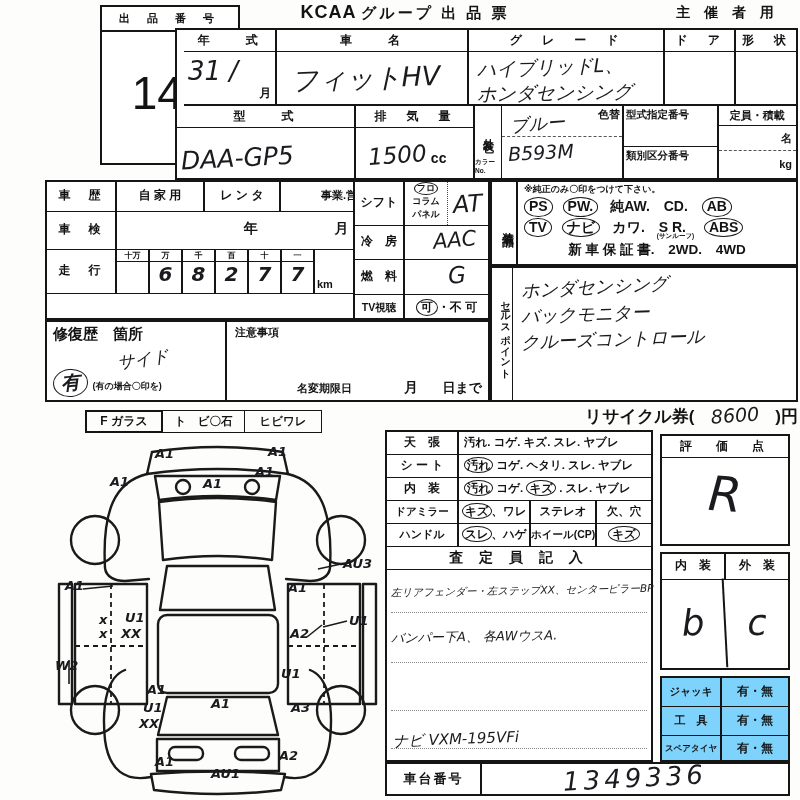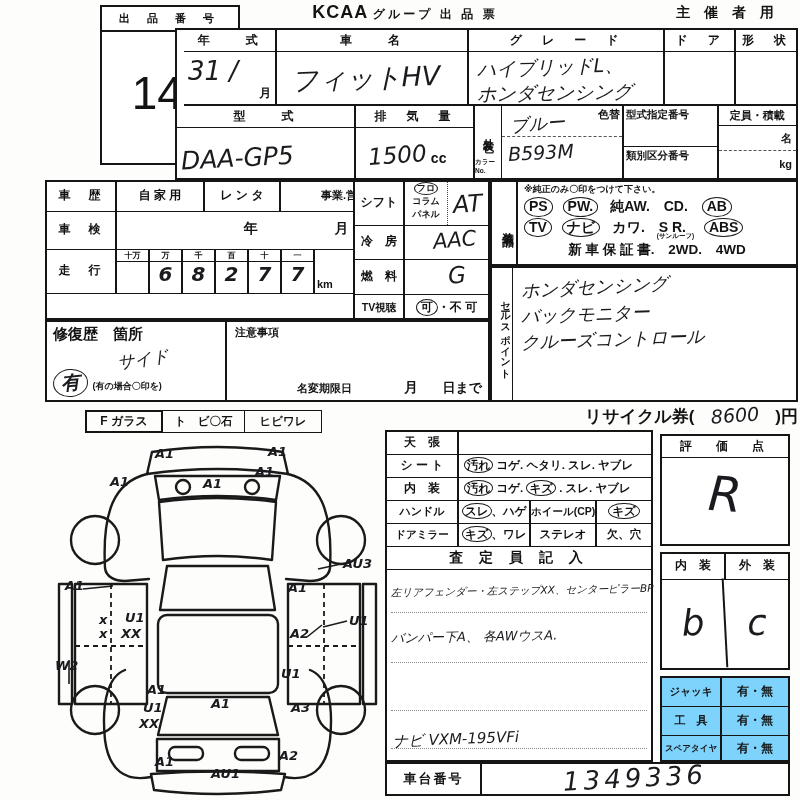--- a/index.html
+++ b/index.html
@@ -29,21 +29,21 @@
 
 <div id="sheet">
 
   <div class="abs b2" style="left:100px;top:5px;width:140px;height:160px;background:#fff">
     <div class="lbl" style="font-size:11px;letter-spacing:7px;border-bottom:2px solid #151515;padding:4px 0">出 品 番 号</div>
     <div style="font-size:46px;text-align:center;margin-top:34px;font-weight:500">143</div>
   </div>
 
   <div class="abs" style="left:240px;top:2px;width:330px;text-align:center">
     <span style="font-weight:900;font-size:18px;letter-spacing:1px">KCAA</span>
-    <span style="font-weight:bold;font-size:12px;letter-spacing:3px">グループ 出 品 票</span>
+    <span style="font-weight:bold;font-size:15px;letter-spacing:3px">グループ 出 品 票</span>
   </div>
   <div class="abs" style="left:660px;top:4px;width:135px;font-weight:bold;font-size:14px;letter-spacing:5px;text-align:center">主 催 者 用</div>
 
   <div class="abs b2" style="left:175px;top:28px;width:623px;height:152px;background:#fff">
     <div class="flex bb" style="height:74px">
       <div class="cell br" style="width:95px">
         <div class="clabel">年　　式</div>
         <div class="hand" style="font-size:26px;margin:4px 0 0 4px">31 /</div>
         <div class="abs" style="right:4px;bottom:2px;font-weight:bold;font-size:12px">月</div>
       </div>
@@ -308,54 +308,55 @@
         <span class="dlabel hand" style="left: 236px; top: 262px;">A3</span>
         <span class="dlabel hand" style="left: 100px; top: 316px;">A1</span>
         <span class="dlabel hand" style="left: 156px; top: 328px;">AU1</span>
         <span class="dlabel hand" style="left: 224px; top: 310px;">A2</span>
       </div>
   </div>
 
   <div class="abs b2" style="left:385px;top:430px;width:268px;height:332px;background:#fff">
     <div class="flex bb1" style="height:22px">
       <div class="cell br lbl" style="width:72px;font-size:12px;line-height:20px">天　張</div>
+      <div class="cell opt" style="flex:1;line-height:20px;padding-left:5px">汚れ. コゲ. キズ. スレ. ヤブレ</div>
     </div>
     <div class="flex bb1" style="height:22px">
       <div class="cell br lbl" style="width:72px;font-size:12px;line-height:20px">シ ー ト</div>
       <div class="cell opt" style="flex:1;line-height:20px;padding-left:5px">
         <span class="crc" style="padding:0 2px">汚れ</span>
         <span>コゲ. ヘタリ. スレ. ヤブレ</span>
       </div>
     </div>
     <div class="flex bb1" style="height:22px">
       <div class="cell br lbl" style="width:72px;font-size:12px;line-height:20px">内　装</div>
       <div class="cell opt" style="flex:1;line-height:20px;padding-left:5px">
         <span class="crc" style="padding:0 2px">汚れ</span>
         <span>コゲ.</span>
         <span class="crc" style="padding:0 2px">キズ</span>
         <span>. スレ. ヤブレ</span>
       </div>
     </div>
     <div class="flex bb1" style="height:22px">
+      <div class="cell br lbl" style="width:72px;font-size:10.5px;line-height:20px">ドアミラー</div>
+      <div class="cell br opt" style="width:72px;line-height:20px;padding-left:3px">
+        <span class="crc" style="padding:0 2px">キズ</span><span>、ワレ</span>
+      </div>
+      <div class="cell br opt lbl" style="width:66px;line-height:20px">ステレオ</div>
+      <div class="cell opt lbl" style="flex:1;line-height:20px">欠、穴</div>
+    </div>
+    <div class="flex bb1" style="height:22px">
       <div class="cell br lbl" style="width:72px;font-size:11px;line-height:20px">ハンドル</div>
       <div class="cell br opt" style="width:72px;line-height:20px;padding-left:3px">
         <span class="crc" style="padding:0 2px">スレ</span><span>、ハゲ</span>
       </div>
       <div class="cell br opt lbl" style="width:66px;line-height:20px;font-size:10.5px">ホイール(CP)</div>
       <div class="cell opt lbl" style="flex:1;line-height:20px">
         <span class="crc" style="padding:0 3px">キズ</span>
       </div>
-    </div>
-    <div class="flex bb1" style="height:22px">
-      <div class="cell br lbl" style="width:72px;font-size:10.5px;line-height:20px">ドアミラー</div>
-      <div class="cell br opt" style="width:72px;line-height:20px;padding-left:3px">
-        <span class="crc" style="padding:0 2px">キズ</span><span>、ワレ</span>
-      </div>
-      <div class="cell br opt lbl" style="width:66px;line-height:20px">ステレオ</div>
-      <div class="cell opt lbl" style="flex:1;line-height:20px">欠、穴</div>
     </div>
     <div class="lbl bb1" style="height:22px;font-size:14px;line-height:21px;letter-spacing:6px">査 定 員 記 入</div>
     <div class="cell" style="height:198px">
       <div class="dotline" style="top:42px"></div>
       <div class="dotline" style="top:92px"></div>
       <div class="dotline" style="top:140px"></div>
       <div class="dotline" style="top:178px"></div>
       <div class="hand abs" style="left:4px;top:14px;font-size:10.5px;transform:rotate(-1deg);white-space:nowrap">左リアフェンダー・左ステップXX、センターピラーBP</div>
       <div class="hand abs" style="left:4px;top:58px;font-size:13px;transform:rotate(-1deg)">バンパー下A、 各AWウスA.</div>
       <div class="hand abs" style="left:6px;top:160px;font-size:15px;transform:rotate(-2deg)">ナビ VXM-195VFi</div>

